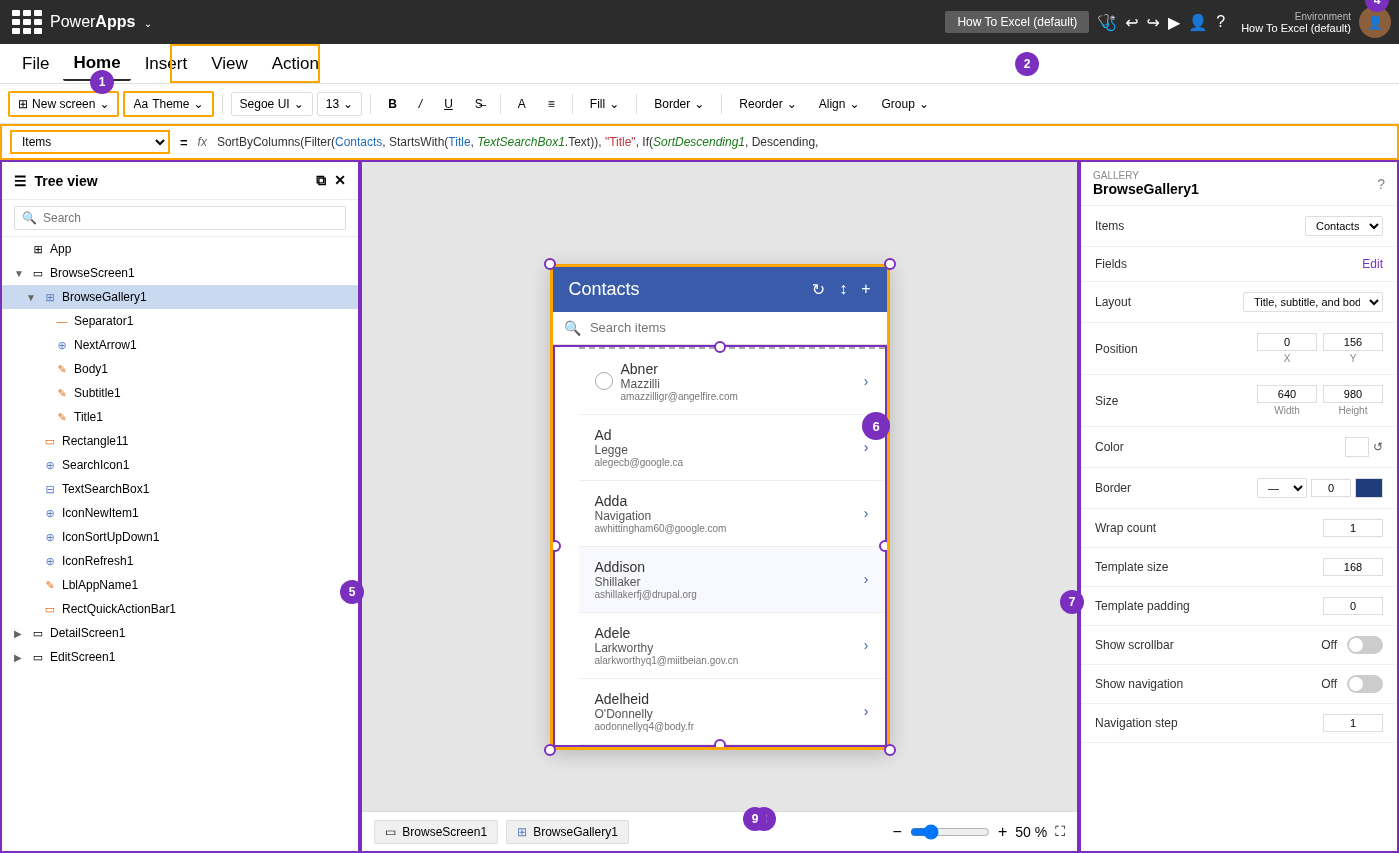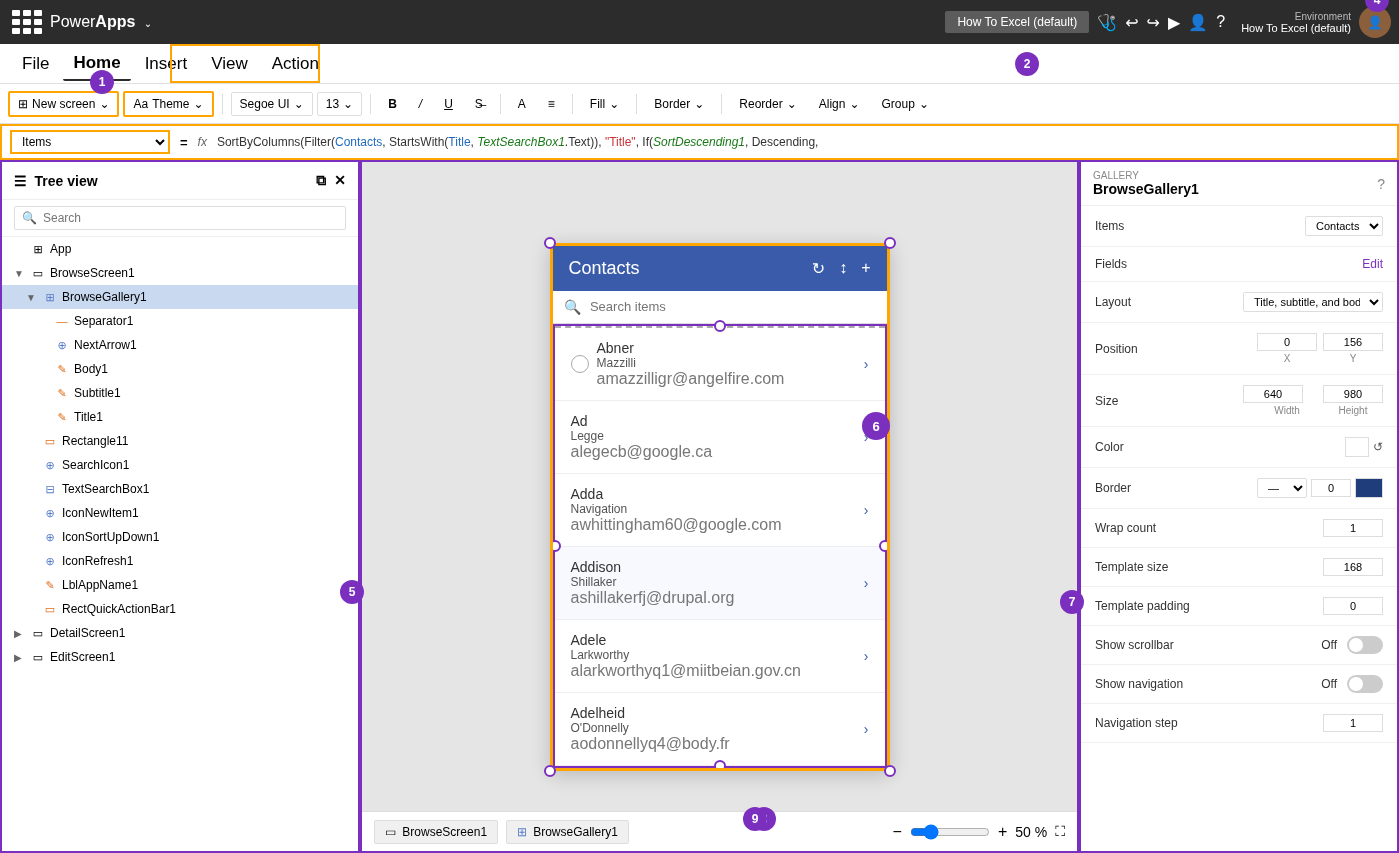--- a/index.html
+++ b/index.html
@@ -118,30 +118,30 @@
     }
     .search-bar {
       display: flex; align-items: center;
       padding: 8px 12px; border-bottom: 1px solid #ddd;
       gap: 8px; background: white;
     }
     .search-bar input {
       border: none; outline: none; font-size: 13px;
       flex: 1; color: #666;
     }
-    .contact-list { overflow-y: auto; }
+    .contact-list { overflow-y: auto; margin-left: 24px; }
     .contact-item {
       display: flex; align-items: center;
       padding: 12px 16px; border-bottom: 1px solid #eee;
       cursor: pointer; justify-content: space-between;
     }
     .contact-info { flex: 1; }
     .contact-name { font-size: 14px; font-weight: 500; color: #333; }
     .contact-sub { font-size: 12px; color: #555; }
-    .contact-email { font-size: 16px; color: #777; }
+    .contact-email { font-size: 10px; color: #777; }
     .chevron-right { color: #3a5ba9; font-size: 14px; }
 
     
     .right-panel {
       width: 320px; min-width: 320px;
       background: white; border-left: 1px solid #ddd;
       display: flex; flex-direction: column;
       border: 2px solid #7B2FBE;
     }
     .right-panel-header {
@@ -654,21 +654,21 @@
           <div style="display:flex;gap:6px;justify-content:flex-end;">
             <span style="font-size:10px;color:#888;width:60px;text-align:center;">X</span>
             <span style="font-size:10px;color:#888;width:60px;text-align:center;">Y</span>
           </div>
         </div>
       </div>
 
       <div class="prop-row">
         <span class="prop-label">Size</span>
         <div style="display:flex;flex-direction:column;gap:2px;">
-          <div style="display:flex;gap:20px;">
+          <div style="display:flex;gap:6px;">
             <input class="prop-input" type="text" value="640" style="">
             <input class="prop-input" type="text" value="980" style="">
           </div>
           <div style="display:flex;gap:6px;justify-content:flex-end;">
             <span style="font-size:10px;color:#888;width:60px;text-align:center;">Width</span>
             <span style="font-size:10px;color:#888;width:60px;text-align:center;">Height</span>
           </div>
         </div>
       </div>
 

